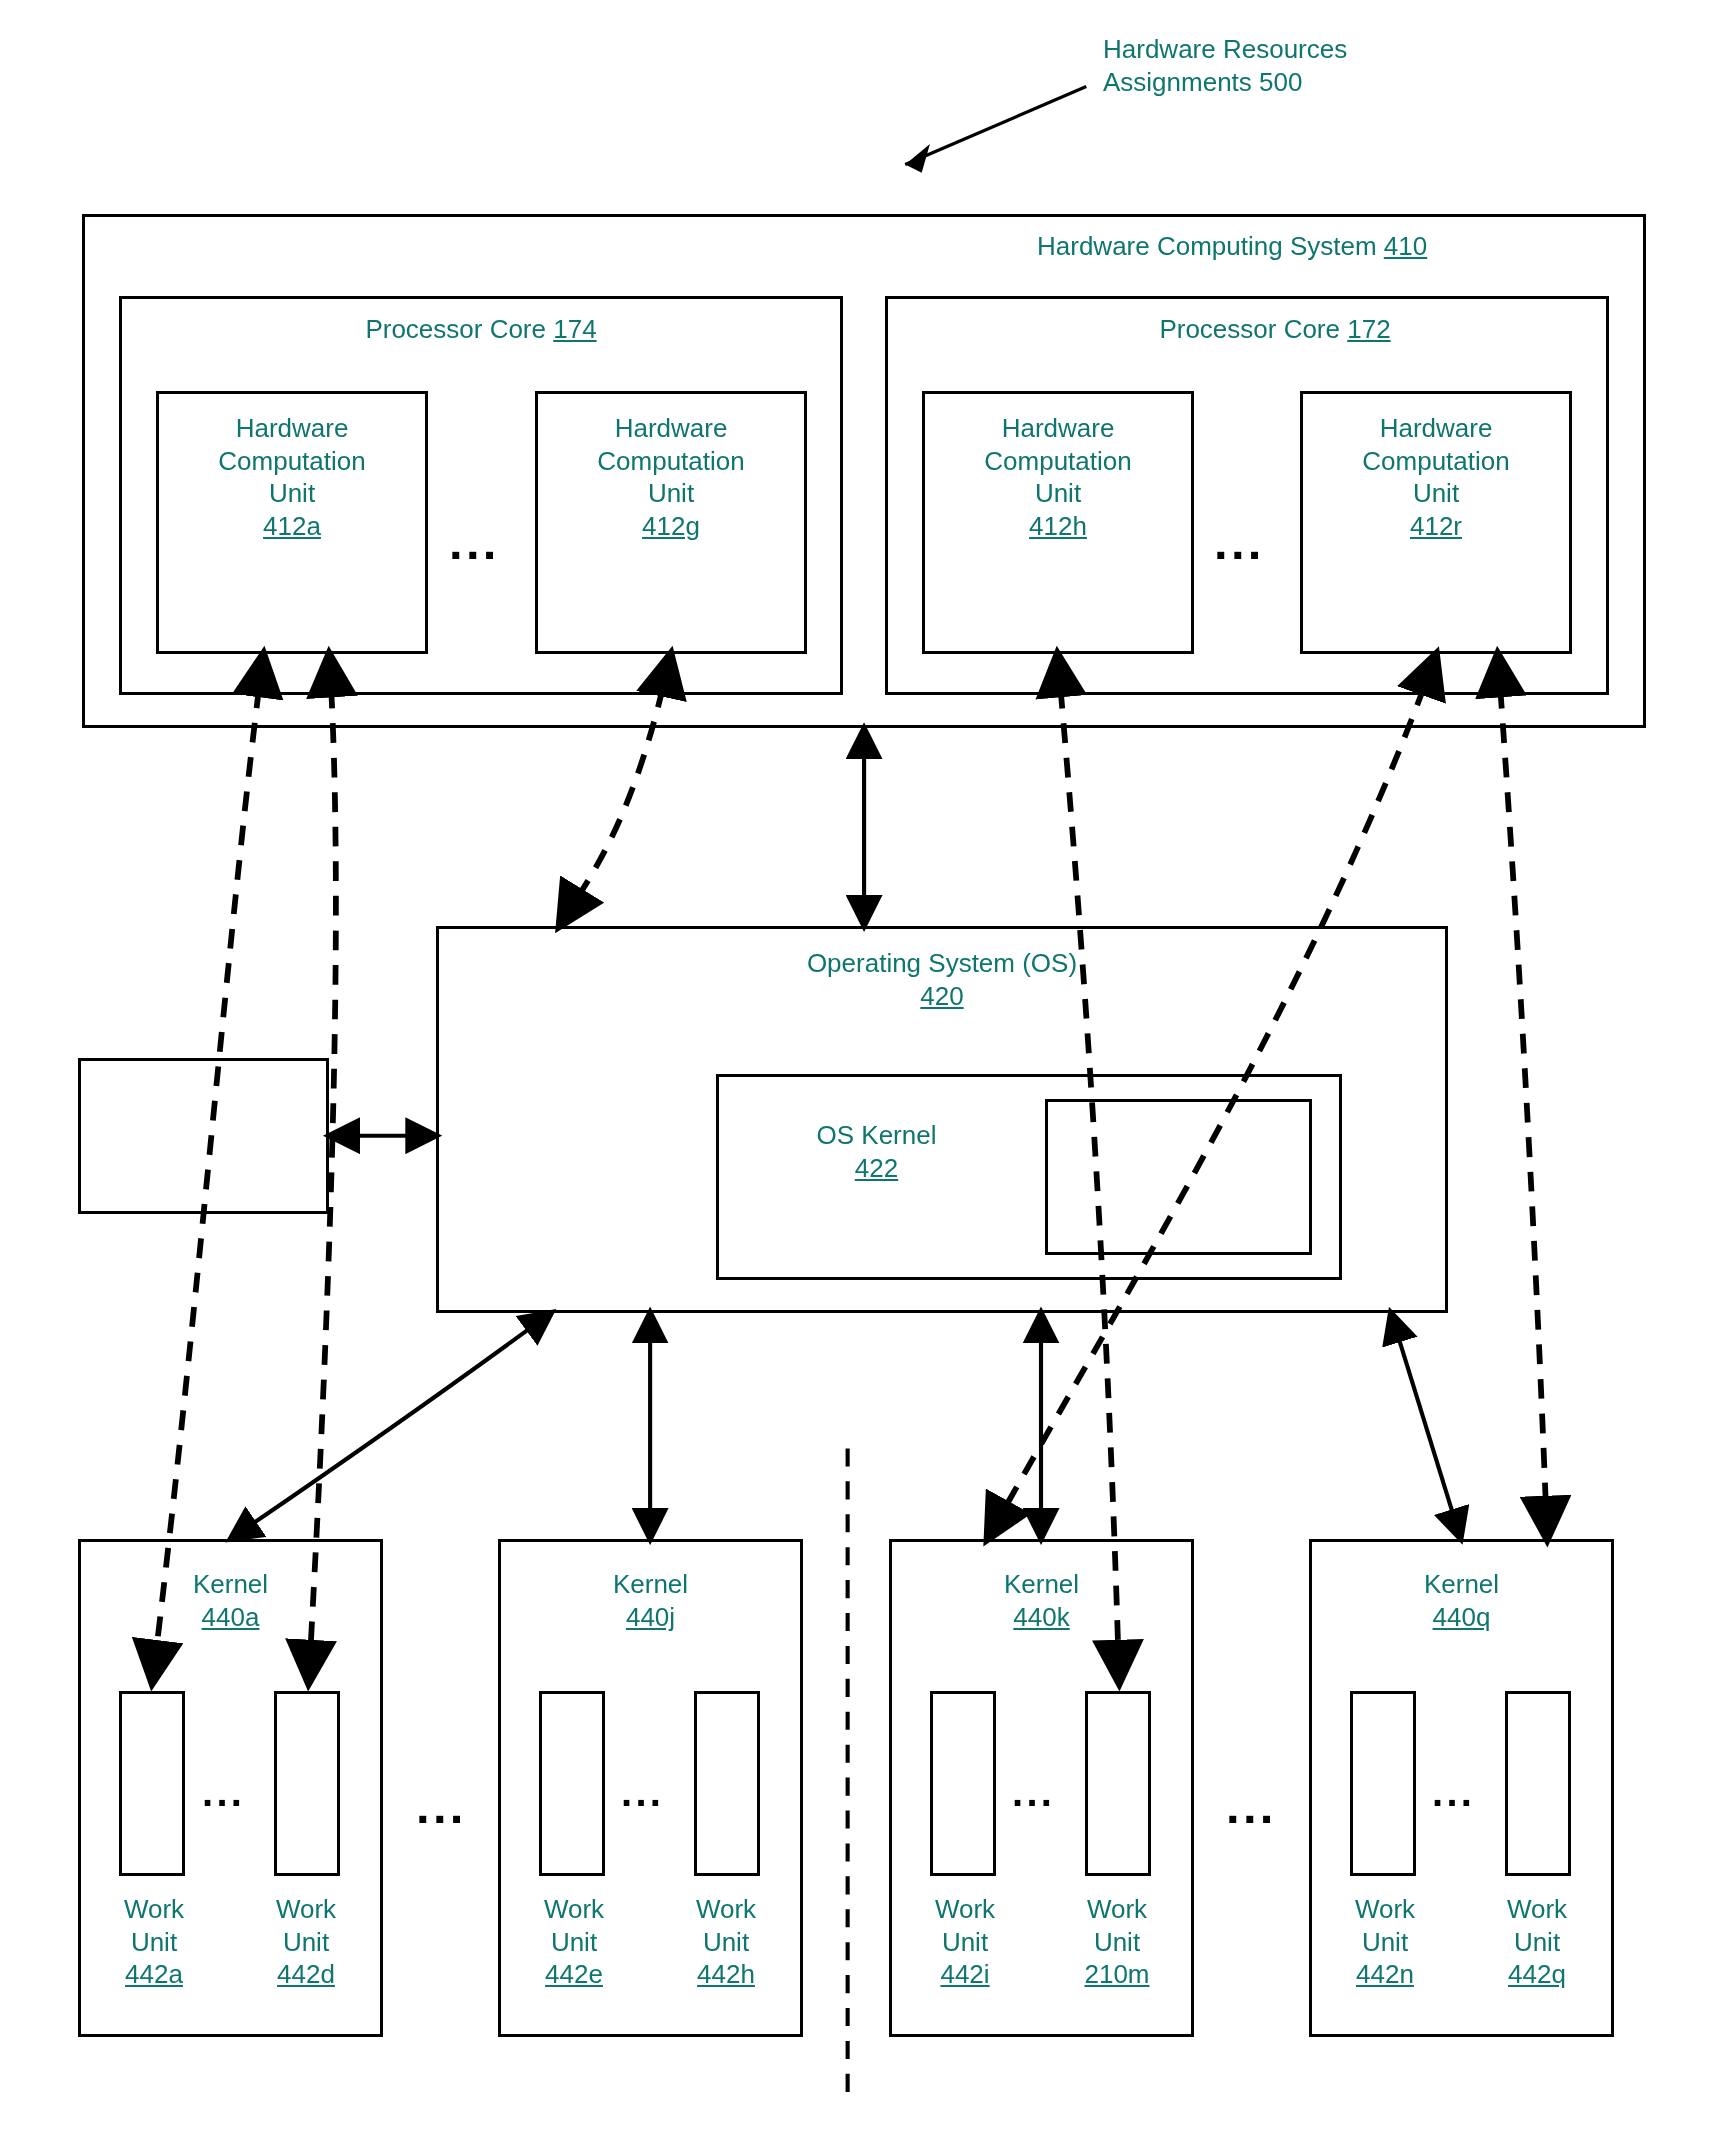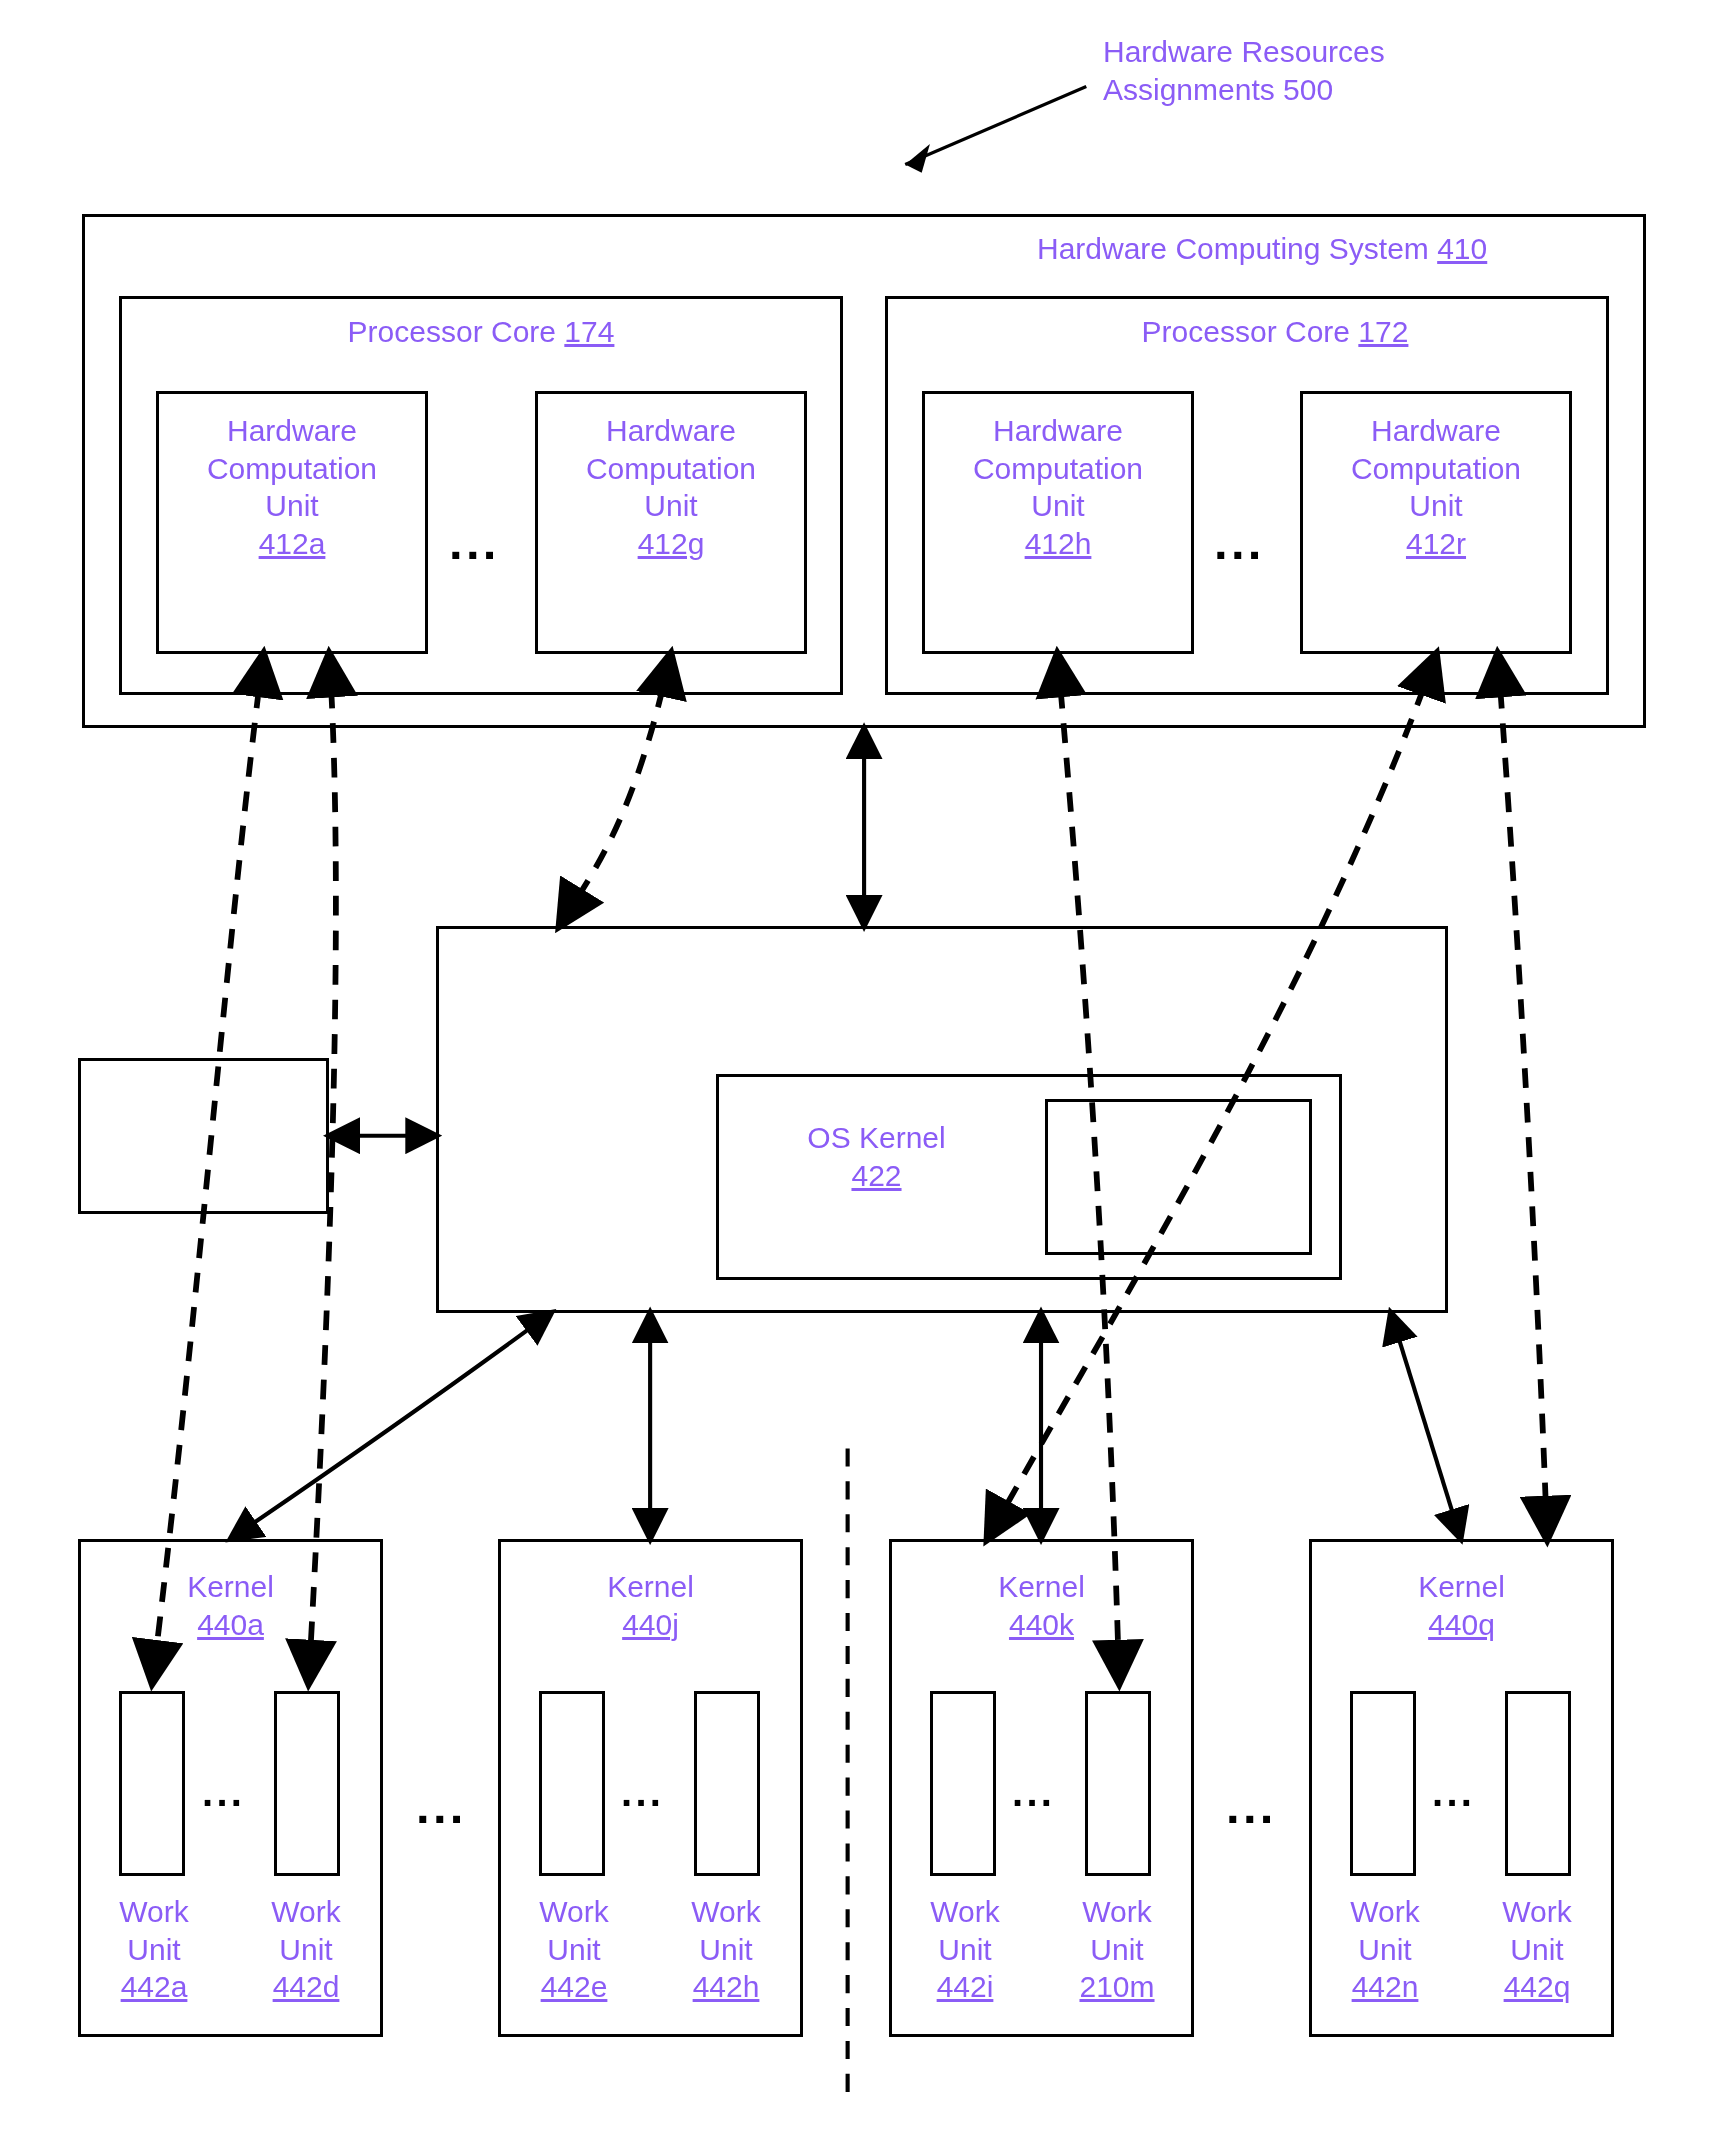--- a/index.html
+++ b/index.html
@@ -15,22 +15,22 @@
     background: #fff;
   }
   .box {
     position: absolute;
     border: 3.3px solid #000;
     background: #fff;
     box-sizing: border-box;
   }
   .label {
     position: absolute;
-    font-size: 30px;
-    color: #8b5cf6;
+    font-size: 26px;
+    color: #0f766e;
     text-align: center;
     line-height: 1.25;
   }
   .label .uline {
     text-decoration: underline;
   }
   .ell {
     position:absolute;
     font-size: 49px;
     font-weight: bold;
@@ -100,20 +100,24 @@
 
   <div class="box" style="left:1300px; top:391px; width:272px; height:263px;"></div>
   <div class="label" style="left:1300px; top:412px; width:272px;">
     <span>Hardware</span><br>
     <span>Computation</span><br>
     <span>Unit</span><br>
     <span class="uline">412r</span>
   </div>
 
   <div class="box" style="left:436px; top:926px; width:1012px; height:387px;"></div>
+  <div class="label" style="left:436px; top:947px; width:1012px;">
+    <span>Operating System (OS)</span><br>
+    <span class="uline">420</span>
+  </div>
 
   <div class="box" style="left:716px; top:1074px; width:626px; height:206px;"></div>
   <div class="label" style="left:724px; top:1119px; width:305px;">
     <span>OS Kernel</span><br>
     <span class="uline">422</span>
   </div>
 
   <div class="box" style="left:1045px; top:1099px; width:267px; height:156px;"></div>
 
   <div class="box" style="left:78px; top:1058px; width:251px; height:156px;"></div>

